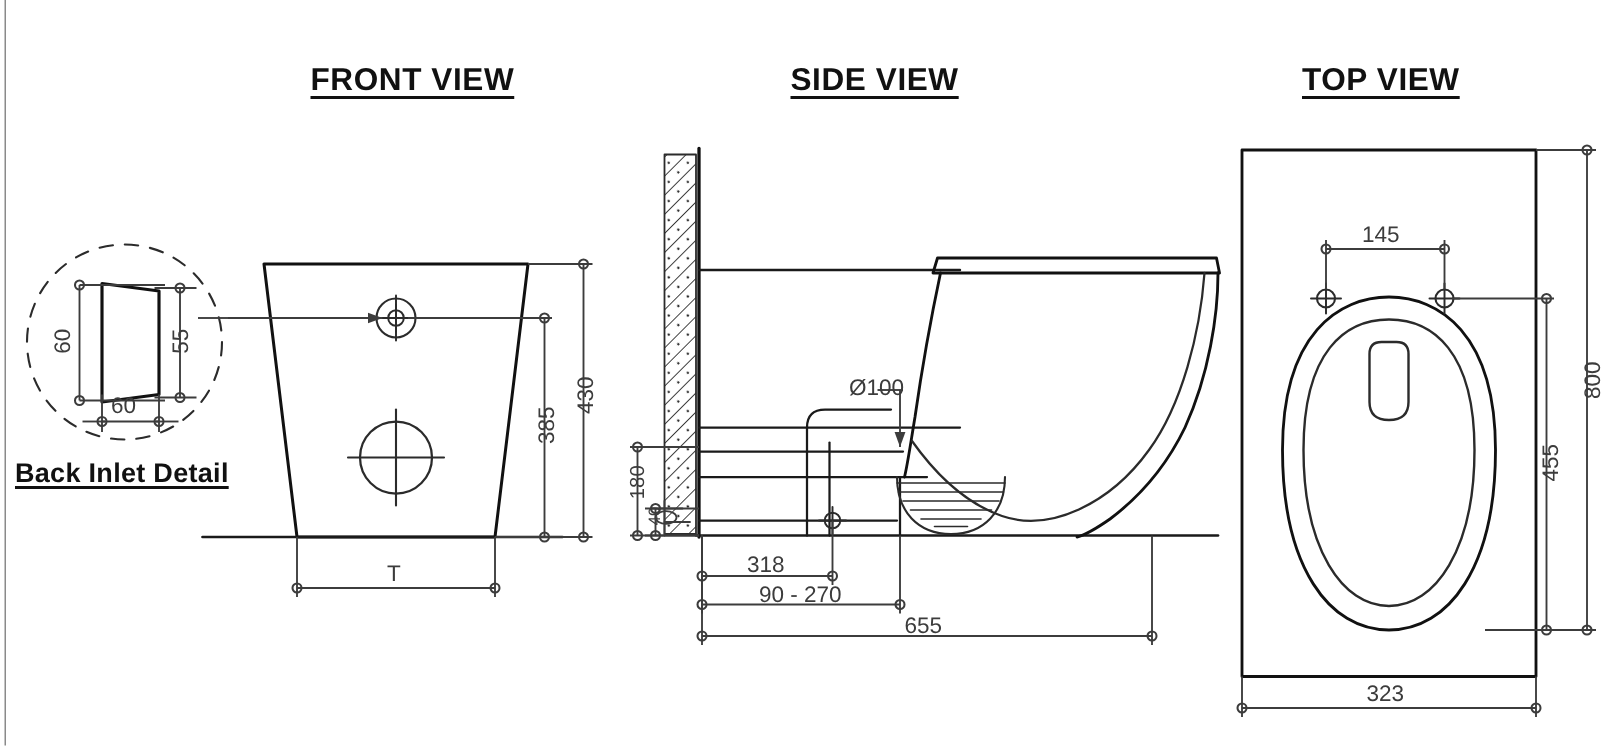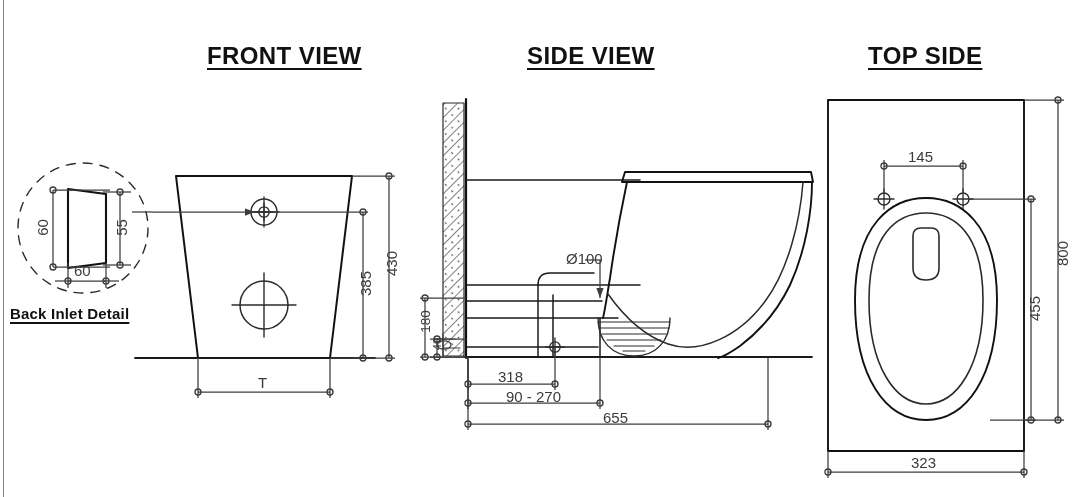--- a/index.html
+++ b/index.html
@@ -7,26 +7,26 @@
     width:1080px;height:497px;position:relative;overflow:hidden;
     font-family:"Liberation Sans", sans-serif;
     color:#1a1a1a;
   }
   #sheet{position:absolute;inset:0;}
   .frame-left{
     position:absolute;left:3px;top:0;width:1px;height:497px;background:#8a8a8a;
   }
   svg{position:absolute;left:0;top:0;}
   .vtitle{
-    position:absolute;font-weight:bold;font-size:24px;letter-spacing:.4px;
+    position:absolute;font-weight:bold;font-size:21px;letter-spacing:.4px;
     text-decoration:underline;text-underline-offset:4px;
     text-decoration-thickness:2px;white-space:nowrap;color:#111;
   }
   .detail-label{
-    position:absolute;font-weight:bold;font-size:15px;letter-spacing:.2px;
+    position:absolute;font-weight:bold;font-size:18px;letter-spacing:.2px;
     text-decoration:underline;text-underline-offset:3px;
     text-decoration-thickness:2px;white-space:nowrap;color:#111;text-align:center;
   }
   .dim{
     position:absolute;font-size:15px;color:#3c3c3c;white-space:nowrap;
     font-family:"Liberation Sans", sans-serif;
   }
   .dim.small{font-size:13.5px;}
   .dim.tiny{font-size:11px;}
   .rot{transform-origin:center center;transform:rotate(-90deg);}
@@ -250,21 +250,21 @@
       <g>
         <line x1="828" y1="451" x2="828" y2="478"></line>
         <line x1="1024" y1="451" x2="1024" y2="478"></line>
         <line x1="828" y1="472" x2="1024" y2="472" marker-start="url(#dotm)" marker-end="url(#dotm)"></line>
       </g>
     </g>
   </svg>
 
   <div class="vtitle" style="left:207px;top:42px;">FRONT VIEW</div>
   <div class="vtitle" style="left:527px;top:42px;">SIDE VIEW</div>
-  <div class="vtitle" style="left:868px;top:42px;">TOP SIDE</div>
+  <div class="vtitle" style="left:868px;top:42px;">TOP VIEW</div>
   <div class="detail-label" style="left:10px;top:305px;">Back Inlet Detail</div>
 
   <div class="dim rot" style="left:27px;top:219px;width:30px;text-align:center;">60</div>
   <div class="dim rot" style="left:106px;top:219px;width:30px;text-align:center;">55</div>
   <div class="dim" style="left:74px;top:262px;">60</div>
 
   <div class="dim rot" style="left:350px;top:275px;width:30px;text-align:center;">385</div>
   <div class="dim rot" style="left:376px;top:255px;width:30px;text-align:center;">430</div>
   <div class="dim" style="left:258px;top:374px;">T</div>
 

